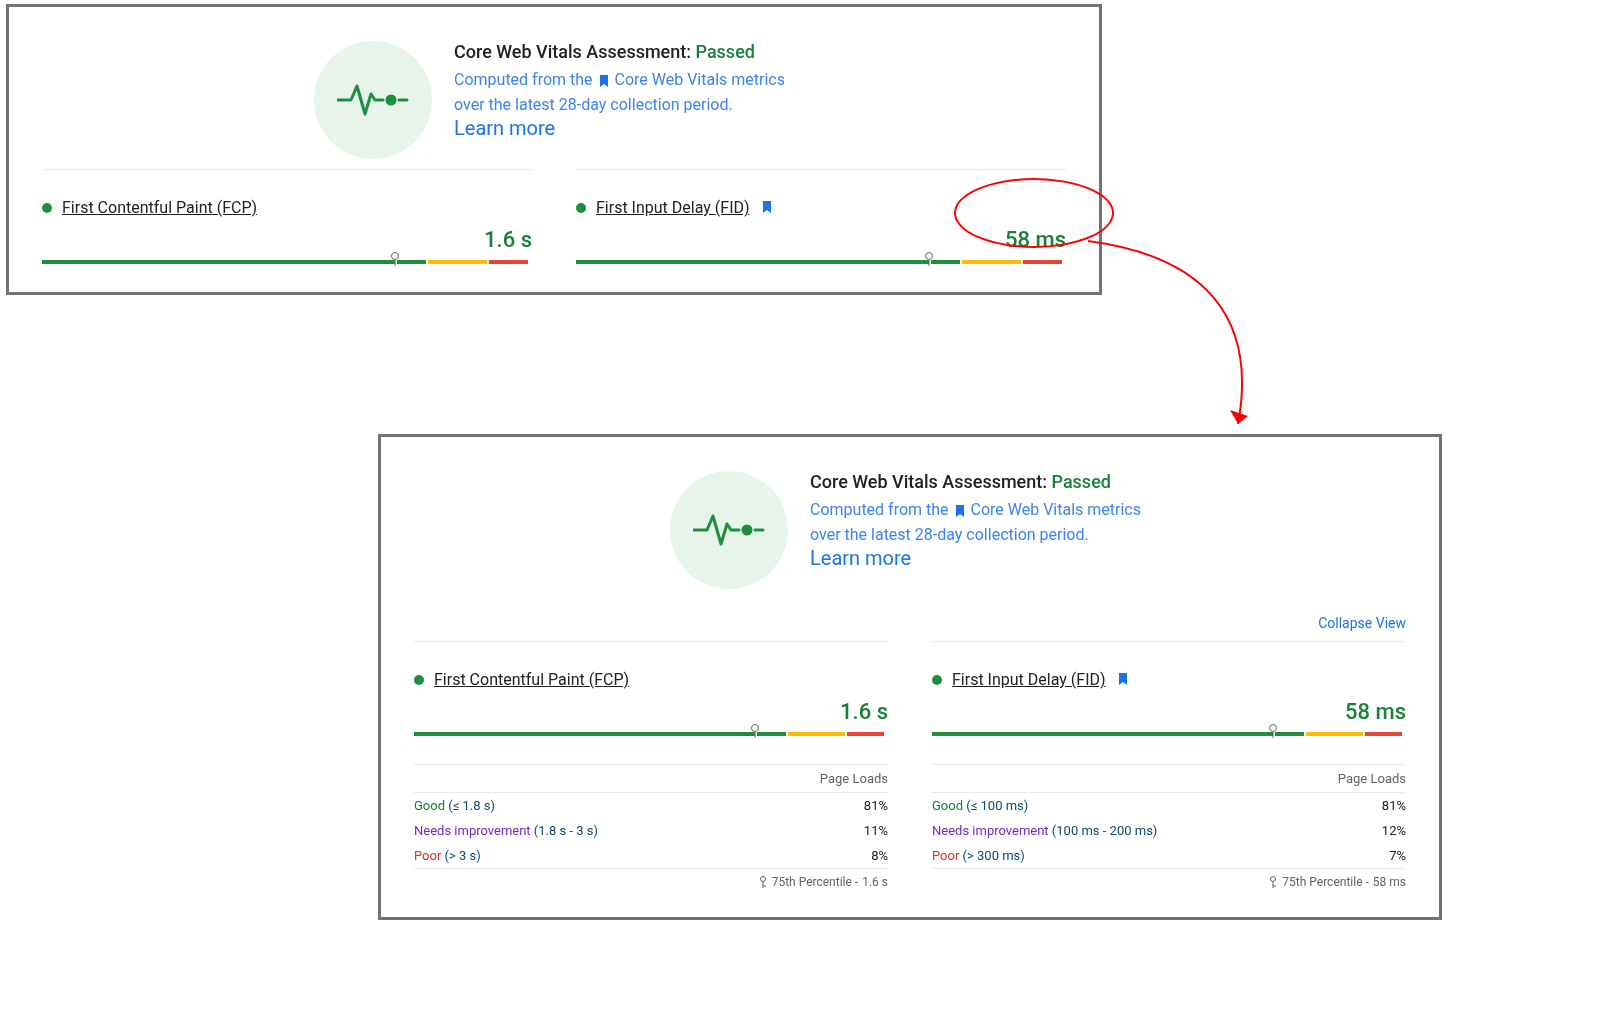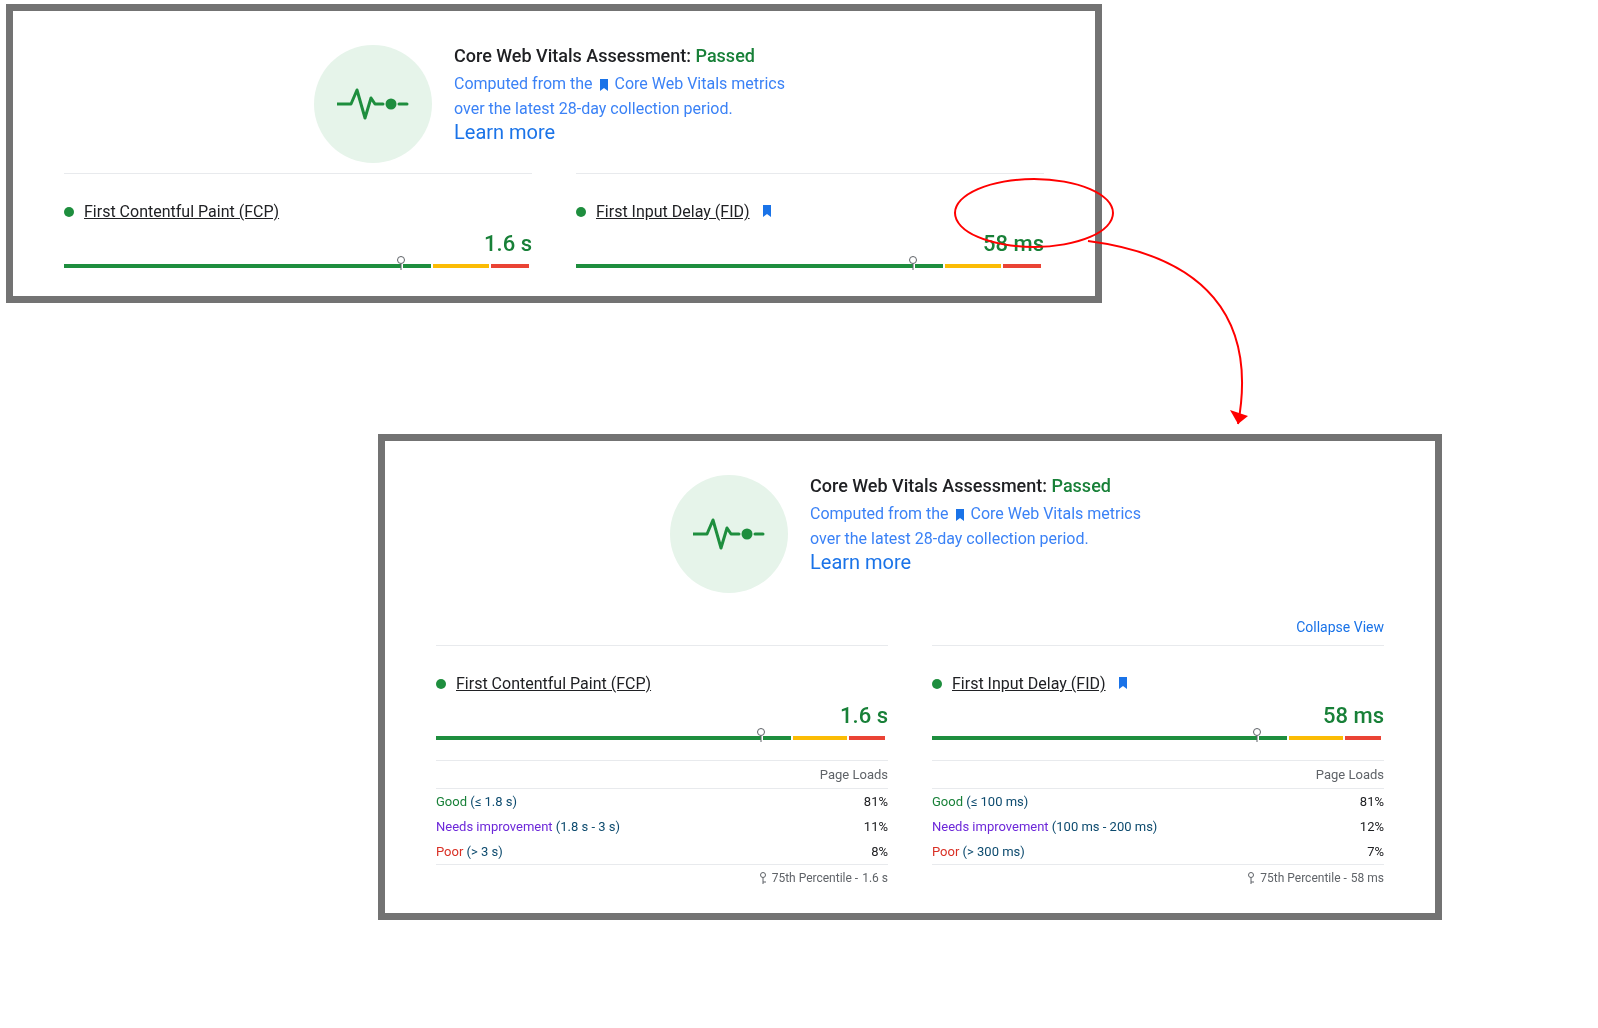--- a/index.html
+++ b/index.html
@@ -8,23 +8,23 @@
     font-family: Roboto, "Helvetica Neue", Arial, sans-serif;
     background: #fff;
     color: #202124;
     width: 1598px;
     height: 1028px;
     position: relative;
   }
   
   .panel {
     position: absolute;
-    border: 7px solid #737373;
+    border: 3px solid #737373;
     background: #fff;
-    padding: 34px 51px 28px;
+    padding: 34px 33px 28px;
   }
   .panel-top    { left: 6px;   top: 4px;    width: 1096px; }
   .panel-bottom { left: 378px; top: 434px;  width: 1064px; }
 
   .panel-header {
     display: flex;
     justify-content: center;
     gap: 22px;
   }
   .vitals-badge {
@@ -84,21 +84,21 @@
   .seg.ok     { background: #fbbc04; flex: 0 0 auto; }
   .seg.bad    { background: #ea4335; flex: 0 0 auto; }
   .marker {
     position: absolute;
     top: -9px;
     transform: translateX(-50%);
   }
 
   
   .breakdown {
-    margin-top: 20px;
+    margin-top: 28px;
     font-size: 13px;
     border-top: 1px solid #e8eaed;
   }
   .breakdown-header {
     display: flex; justify-content: flex-end;
     color: #5f6368;
     padding: 6px 0;
     border-bottom: 1px solid #e8eaed;
   }
   .breakdown-row {

